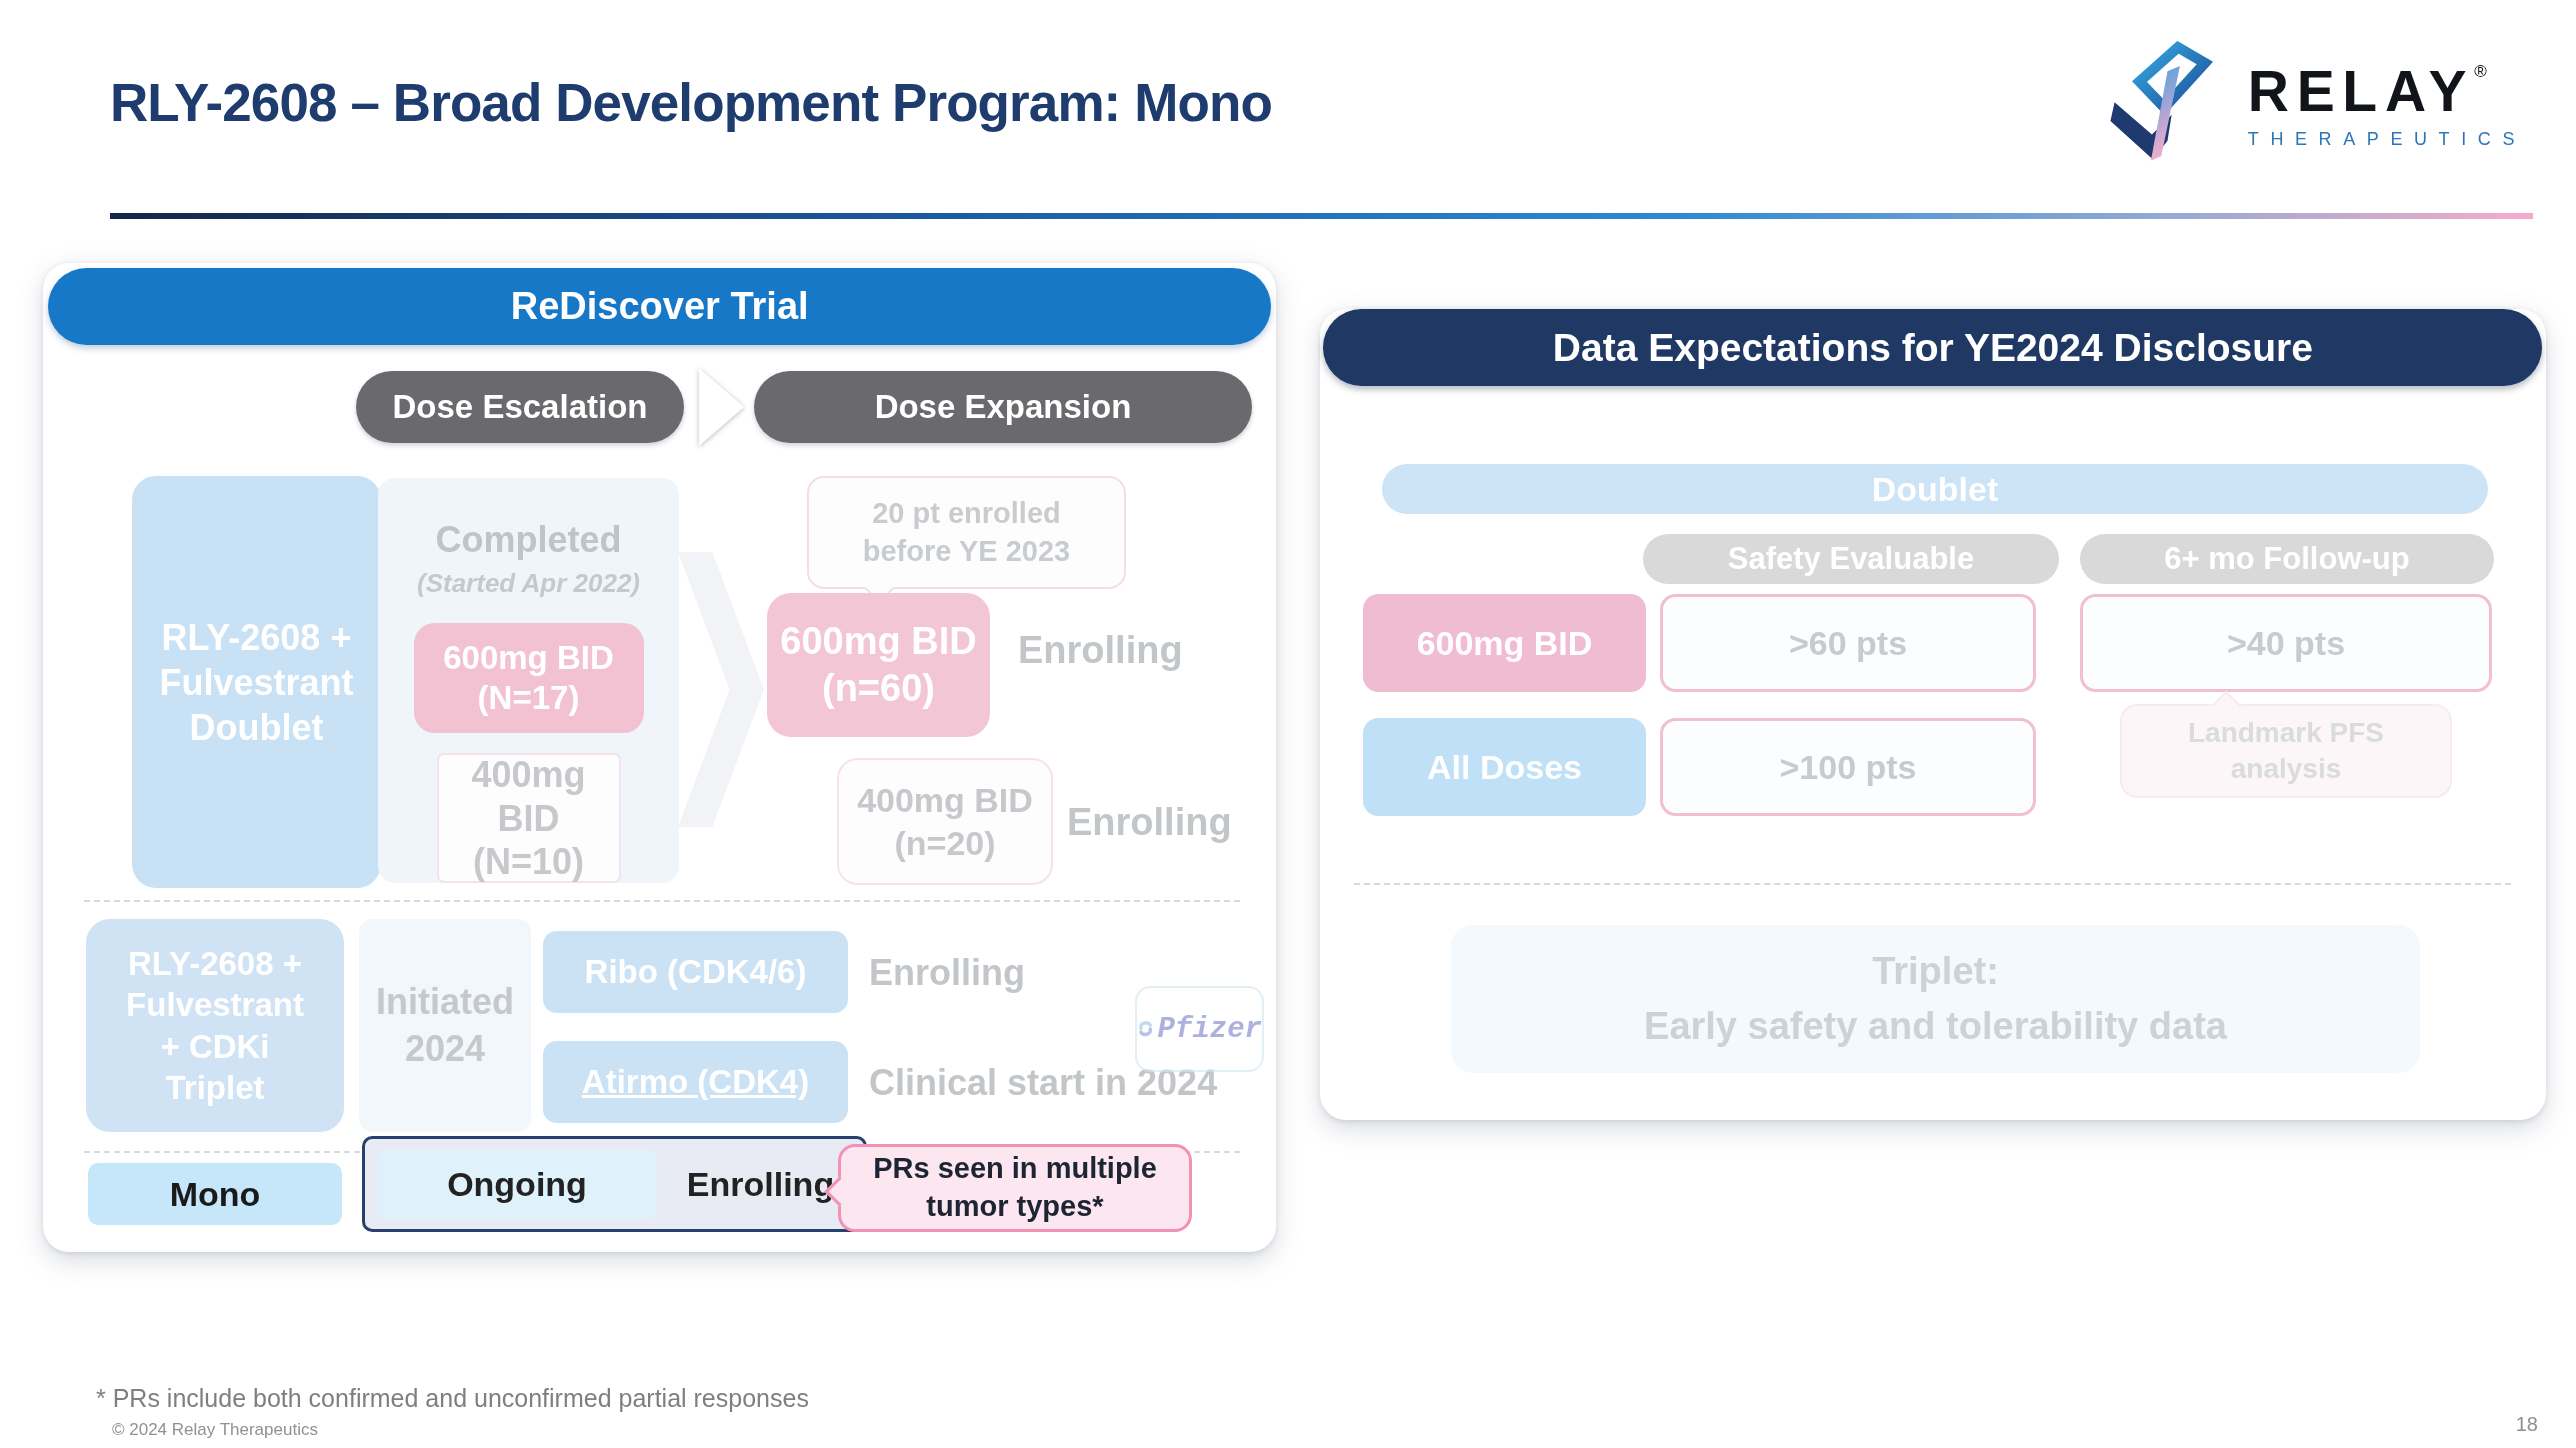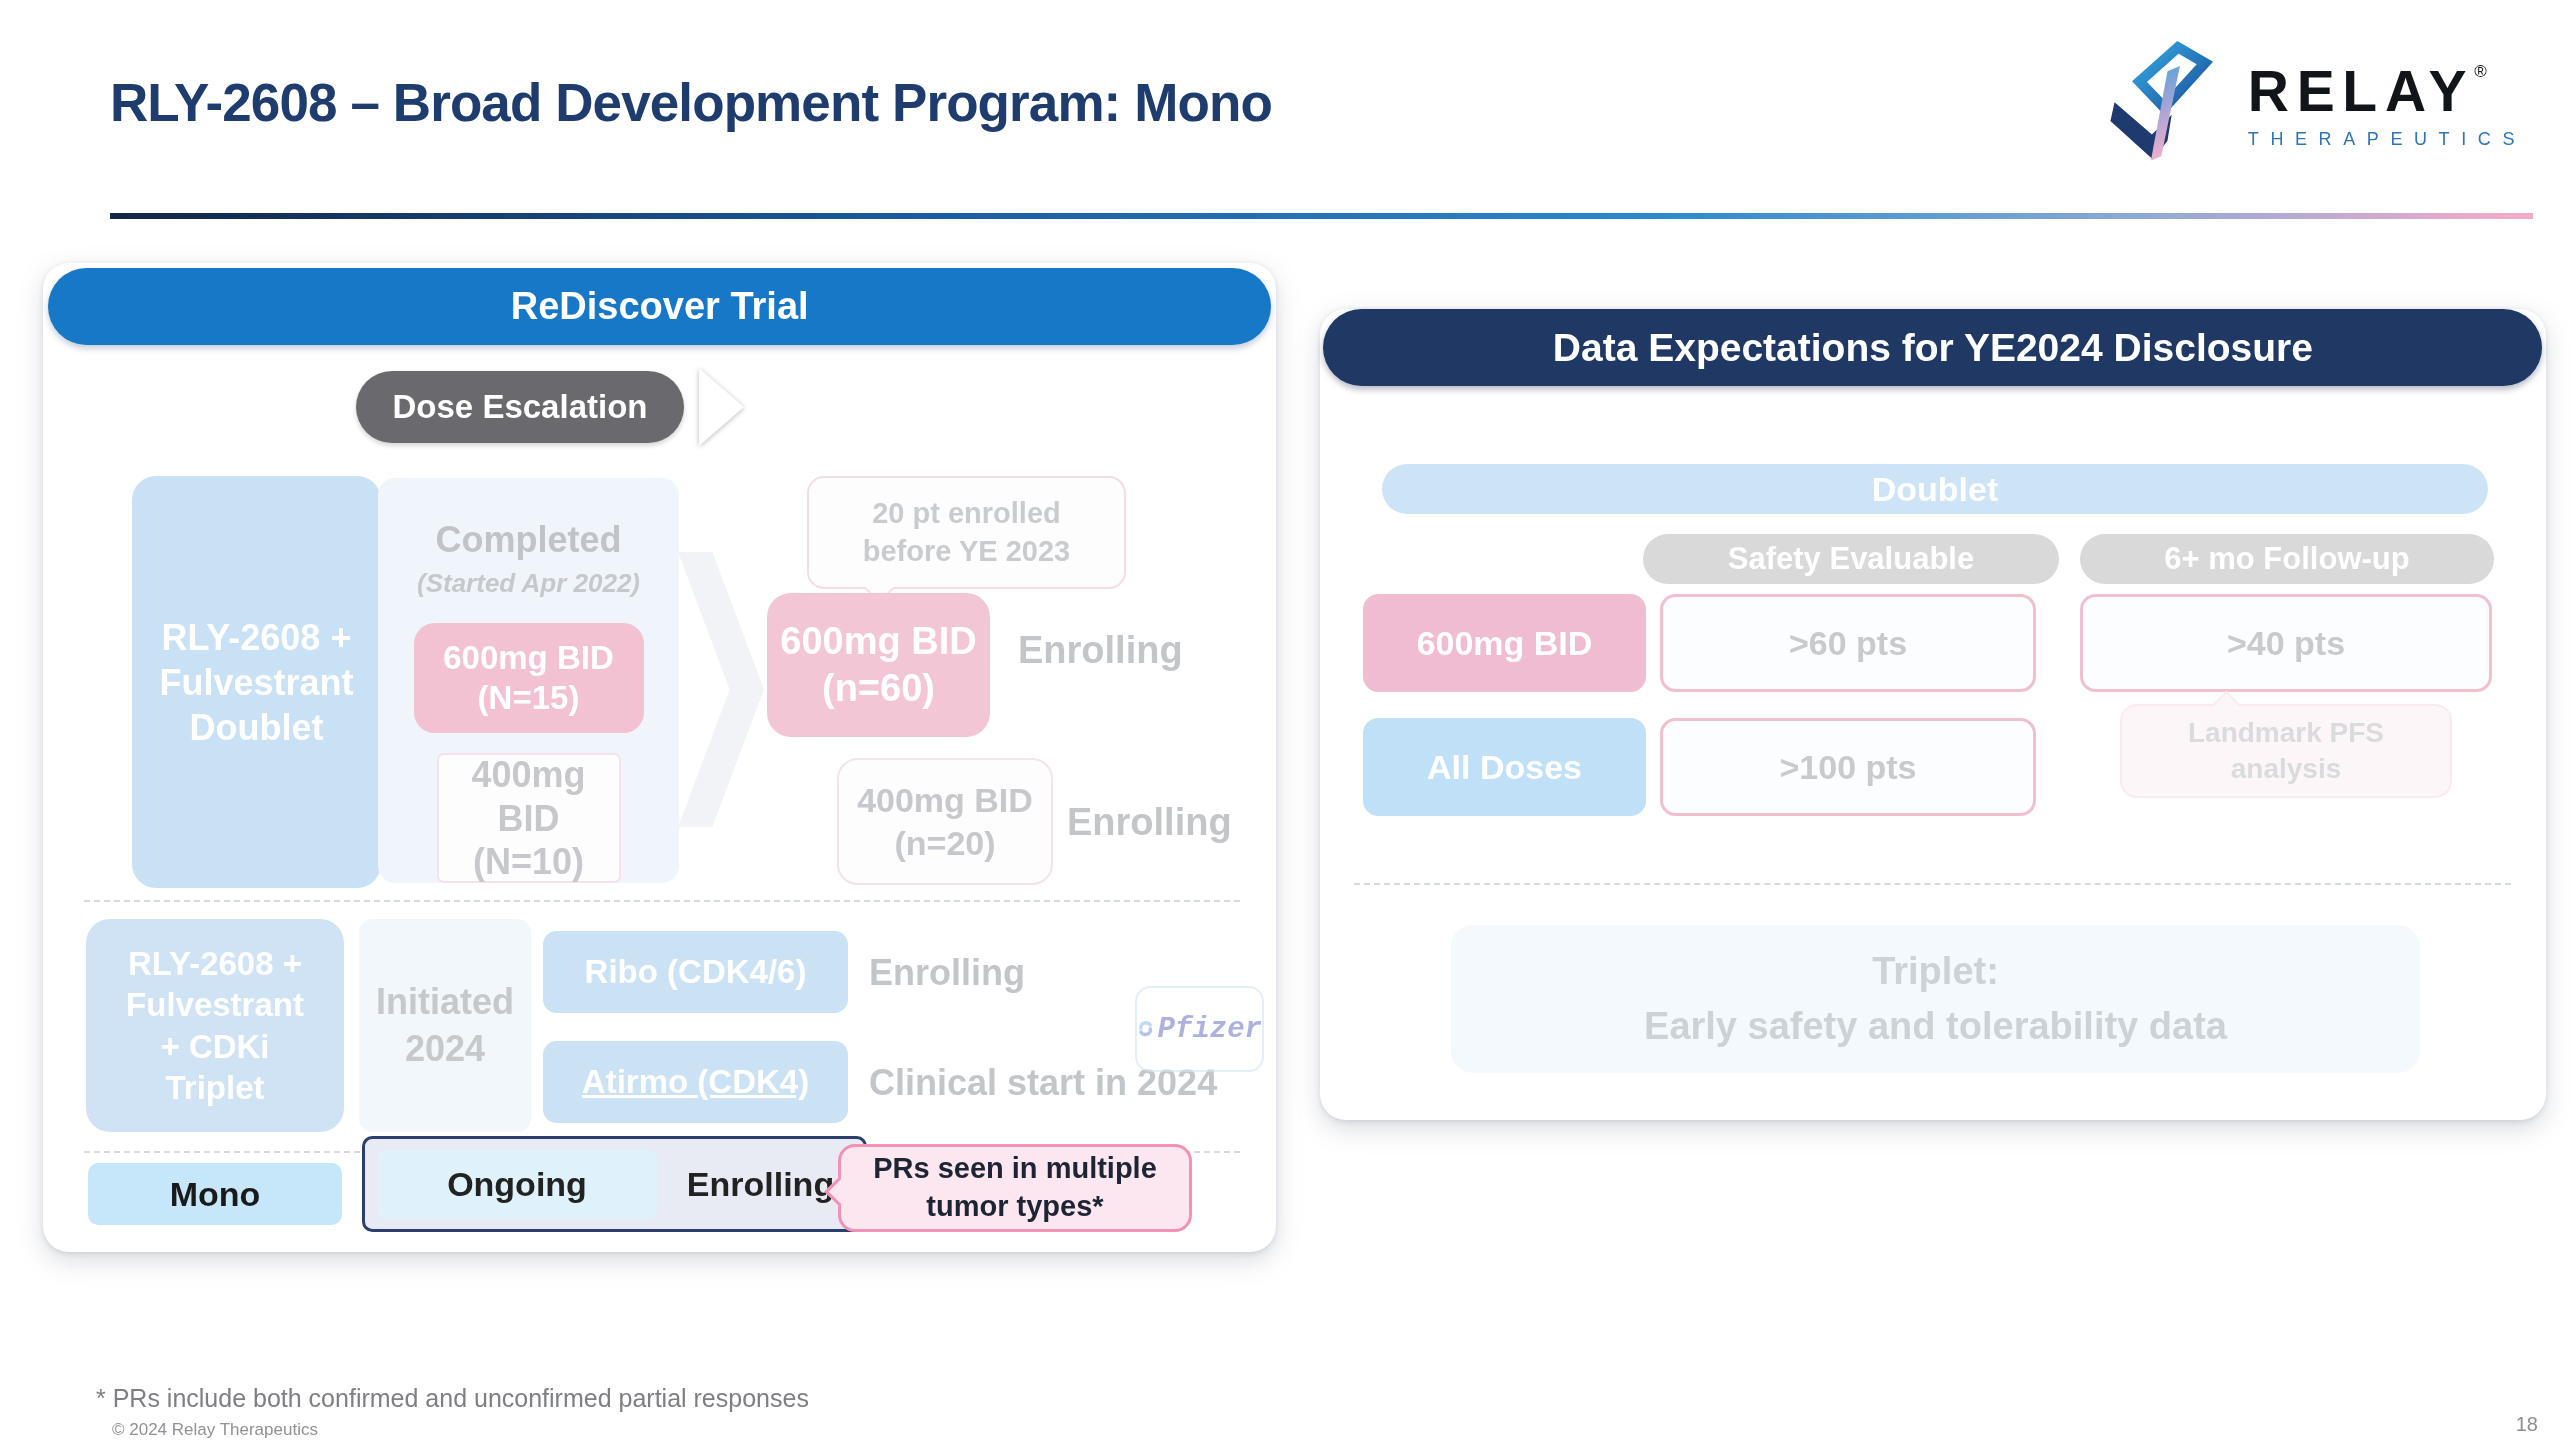--- a/index.html
+++ b/index.html
@@ -158,27 +158,28 @@
       <div class="logo-word"><span>RELAY</span><span class="logo-reg">®</span></div>
       <div class="logo-sub">THERAPEUTICS</div>
     </div>
   </div>
 
   <div class="card card-left">
     <div class="hdr-pill hdr-blue">ReDiscover Trial</div>
 
     <div class="pill phase-pill" style="left:313px;width:328px;">Dose Escalation</div>
     <div class="phase-arrow"></div>
+    <div class="pill phase-pill" style="left:711px;width:498px;z-index:2;">Dose Expansion</div>
 
     <div class="box blue-box" style="left:43px;top:213px;width:249px;height:412px;font-size:36px;padding:0 24px;margin-left:46px;">RLY-2608 + Fulvestrant Doublet</div>
 
     <div class="esc-panel">
       <div class="esc-status">Completed</div>
       <div class="esc-started">(Started Apr 2022)</div>
-      <div class="dose-pink">600mg BID (N=15)</div>
+      <div class="dose-pink">600mg BID (N=17)</div>
       <div class="dose-ghost">400mg BID (N=10)</div>
     </div>
 
     <div class="flow-chevron"></div>
 
     <div class="callout co-20pt">
       <span>20 pt enrolled before YE 2023</span>
       <span class="tail"></span>
     </div>
     <div class="box exp-600">600mg BID (n=60)</div>

